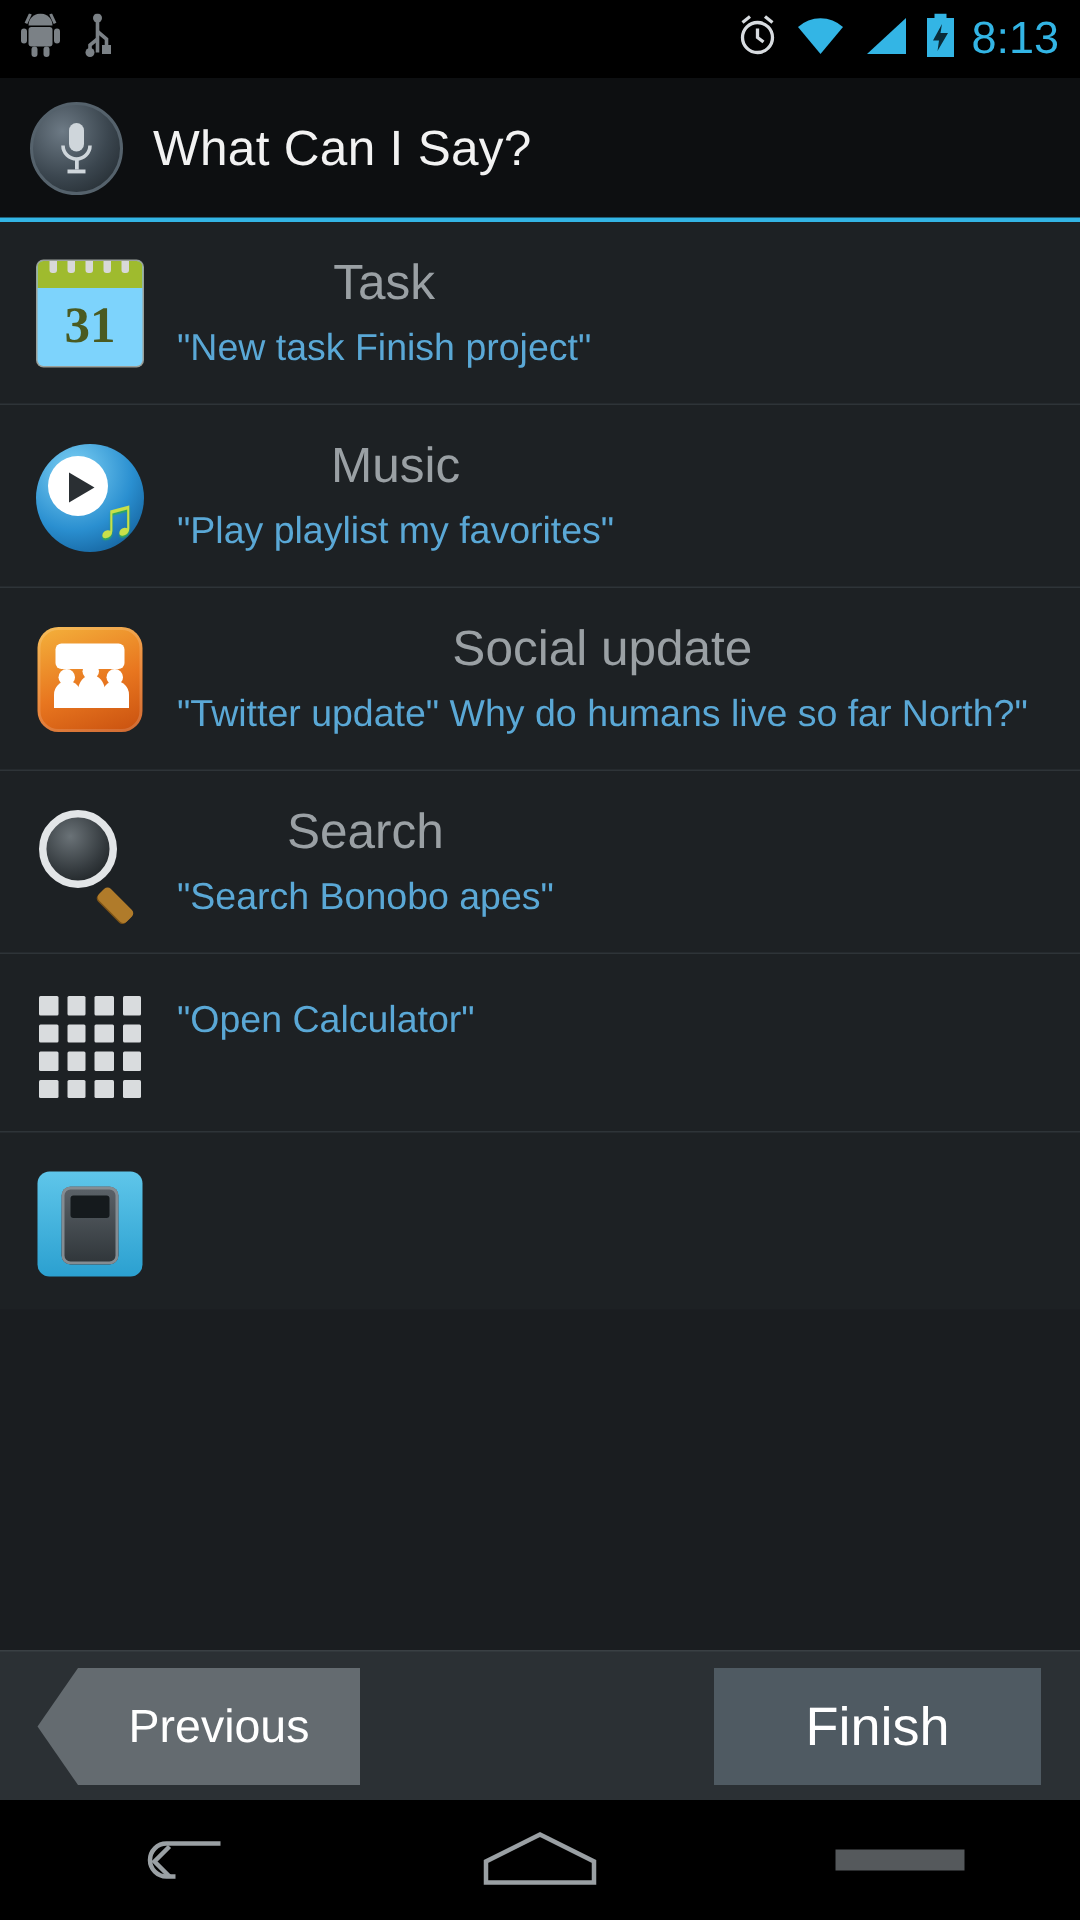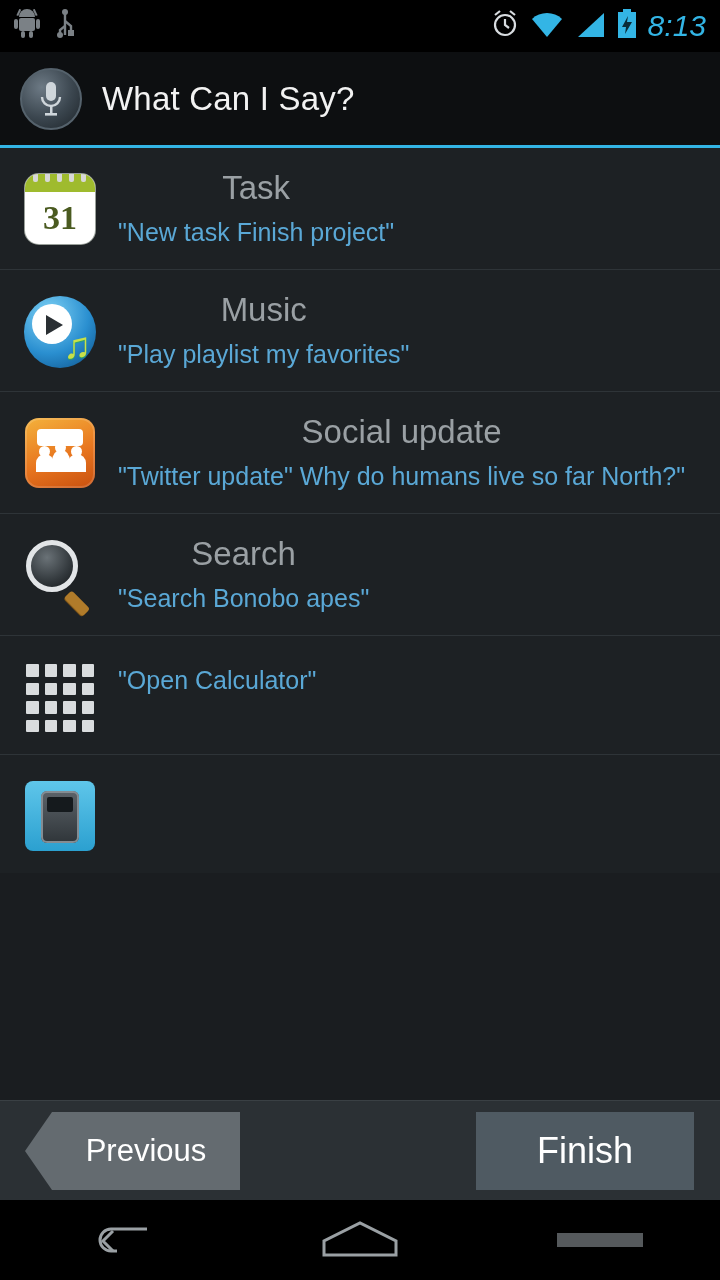--- a/index.html
+++ b/index.html
@@ -11,21 +11,21 @@
   }
   #screen { position: relative; width: 720px; height: 1280px; background: #1a1d20; }
 
   
   .statusbar {
     height: 52px; background: #000;
     display: flex; align-items: center; justify-content: space-between;
     padding: 0 14px;
   }
   .sb-left { display: flex; align-items: center; gap: 14px; }
-  .sb-right { display: flex; align-items: flex-end; gap: 10px; font-style: italic; }
+  .sb-right { display: flex; align-items: center; gap: 10px; }
   .sb-clock { color: #33b5e5; font-size: 30px; letter-spacing: 0px; }
 
   
   .titlebar {
     height: 96px; background: #0d0f11;
     display: flex; align-items: center; padding-left: 20px;
     border-bottom: 3px solid #33b5e5;
   }
   .mic-badge {
     width: 62px; height: 62px; border-radius: 50%;
@@ -58,21 +58,21 @@
   }
   .row-sub {
     color: #5aa8d6; font-size: 25px; line-height: 33px; margin-top: 8px;
     max-width: 570px;
   }
 
   
   .ico { width: 72px; height: 72px; position: relative; }
 
   
-  .cal { width: 70px; height: 70px; background: #ffffff; border-radius: 14px; position: relative; overflow: hidden; box-shadow: 0 0 0 1px #9aa09a; }
+  .cal { width: 70px; height: 70px; background: #7dd3fc; border-radius: 4px; position: relative; overflow: hidden; box-shadow: 0 0 0 1px #9aa09a; }
   .cal-top { height: 18px; background: #9fbb2e; position: relative; }
   .cal-top i { position: absolute; top: -4px; width: 5px; height: 12px; background: #d8d8d8; border-radius: 2px; }
   .cal-num { color: #4a5a20; font-size: 34px; font-weight: bold; text-align: center; line-height: 52px; font-family: "Liberation Serif", serif; }
 
   
   .music { width: 72px; height: 72px; border-radius: 50%;
     background: radial-gradient(circle at 35% 25%, #7fd2f5 0%, #2a8fd0 55%, #0b4e86 100%);
     position: relative; }
   .music .circle-w { position: absolute; left: 8px; top: 8px; width: 40px; height: 40px; border-radius: 50%; background: #fff; }
   .music .tri { position: absolute; left: 22px; top: 19px; width: 0; height: 0;

